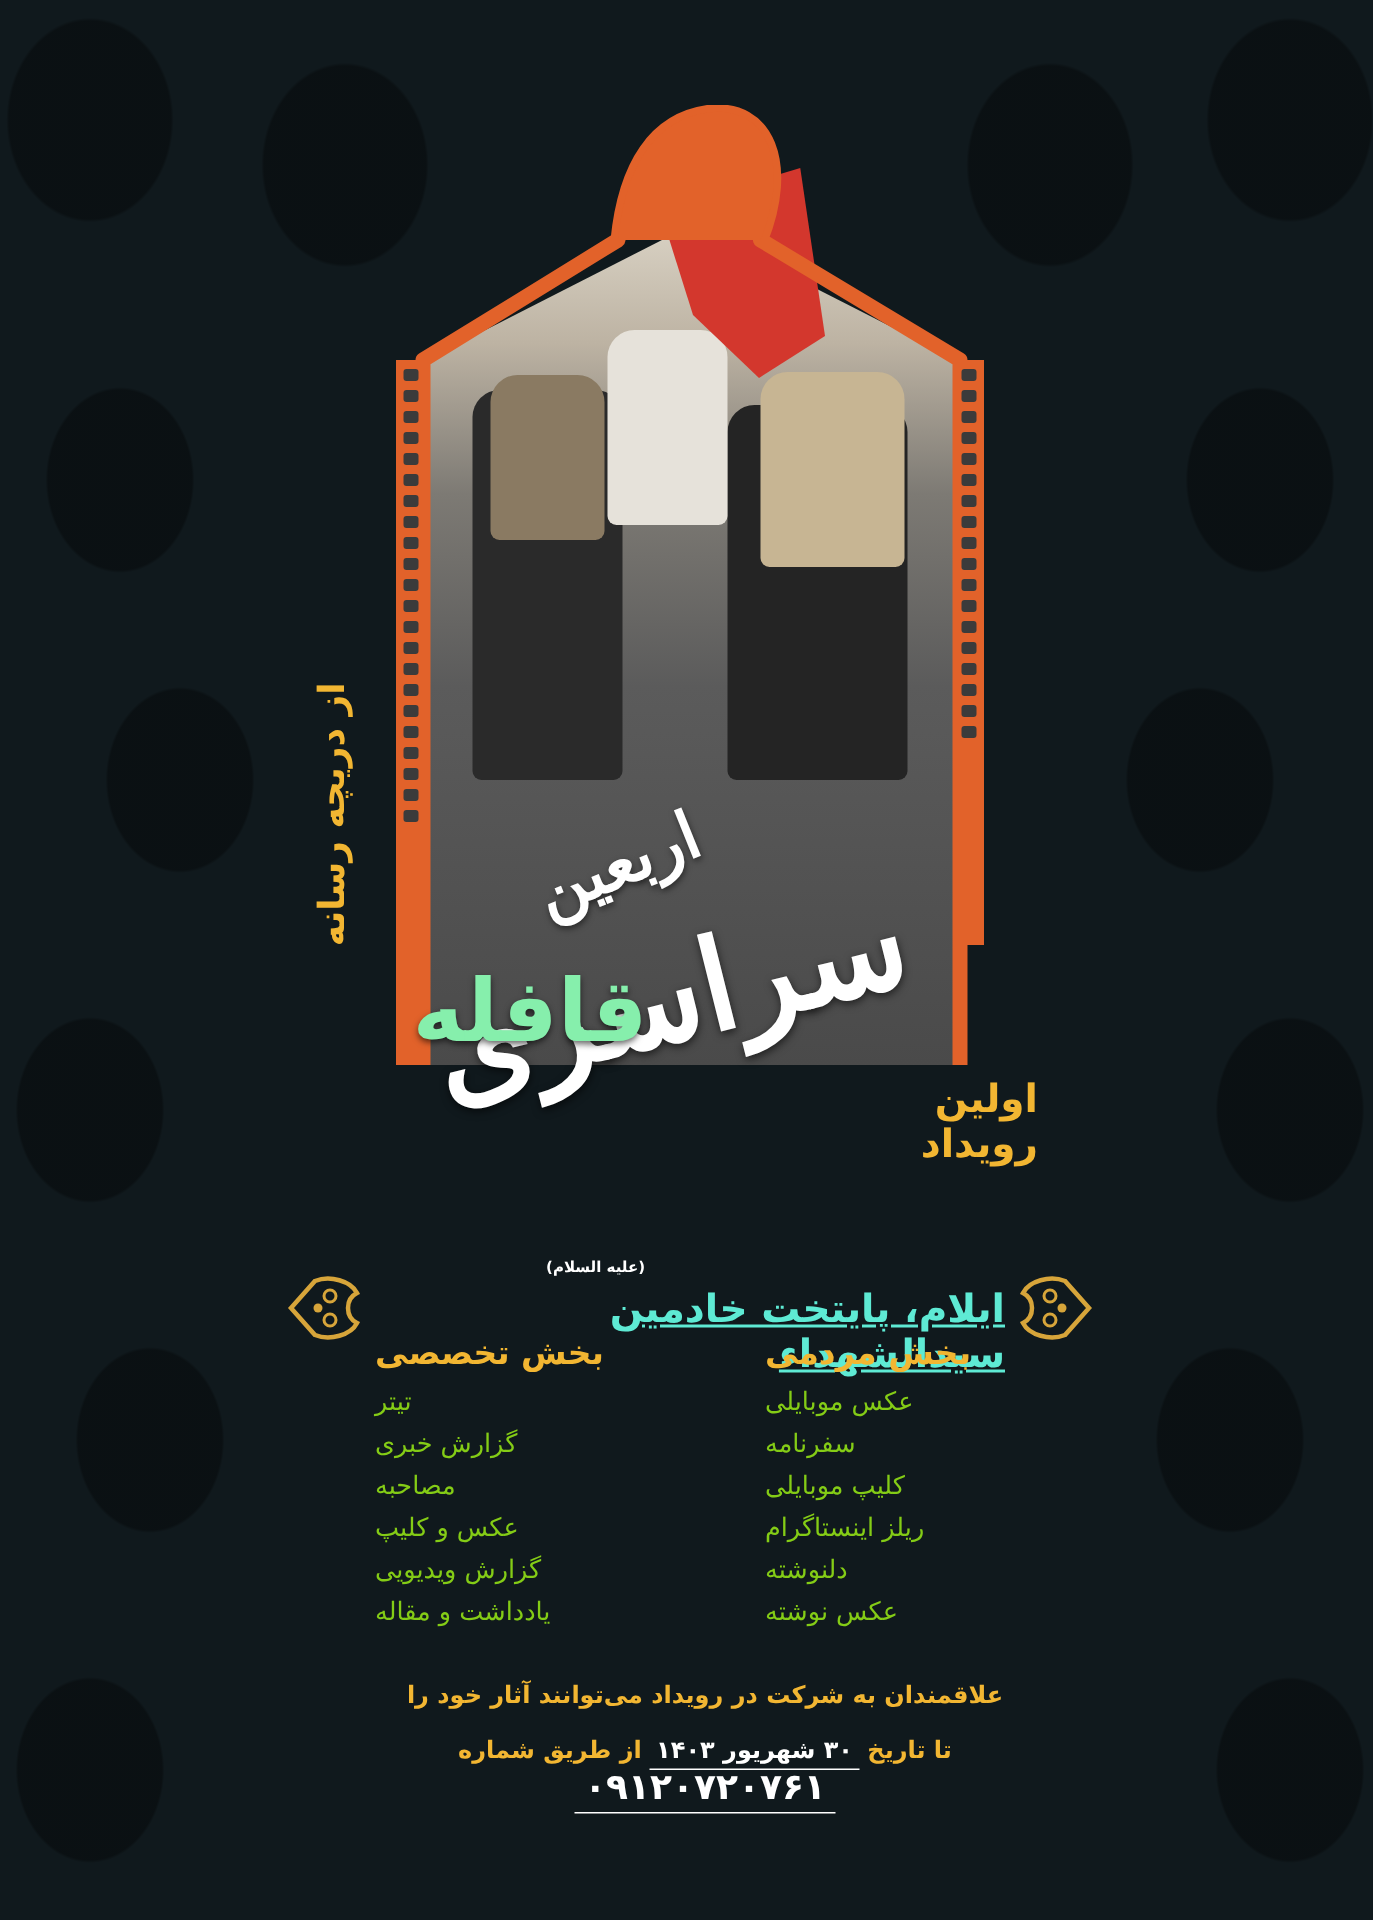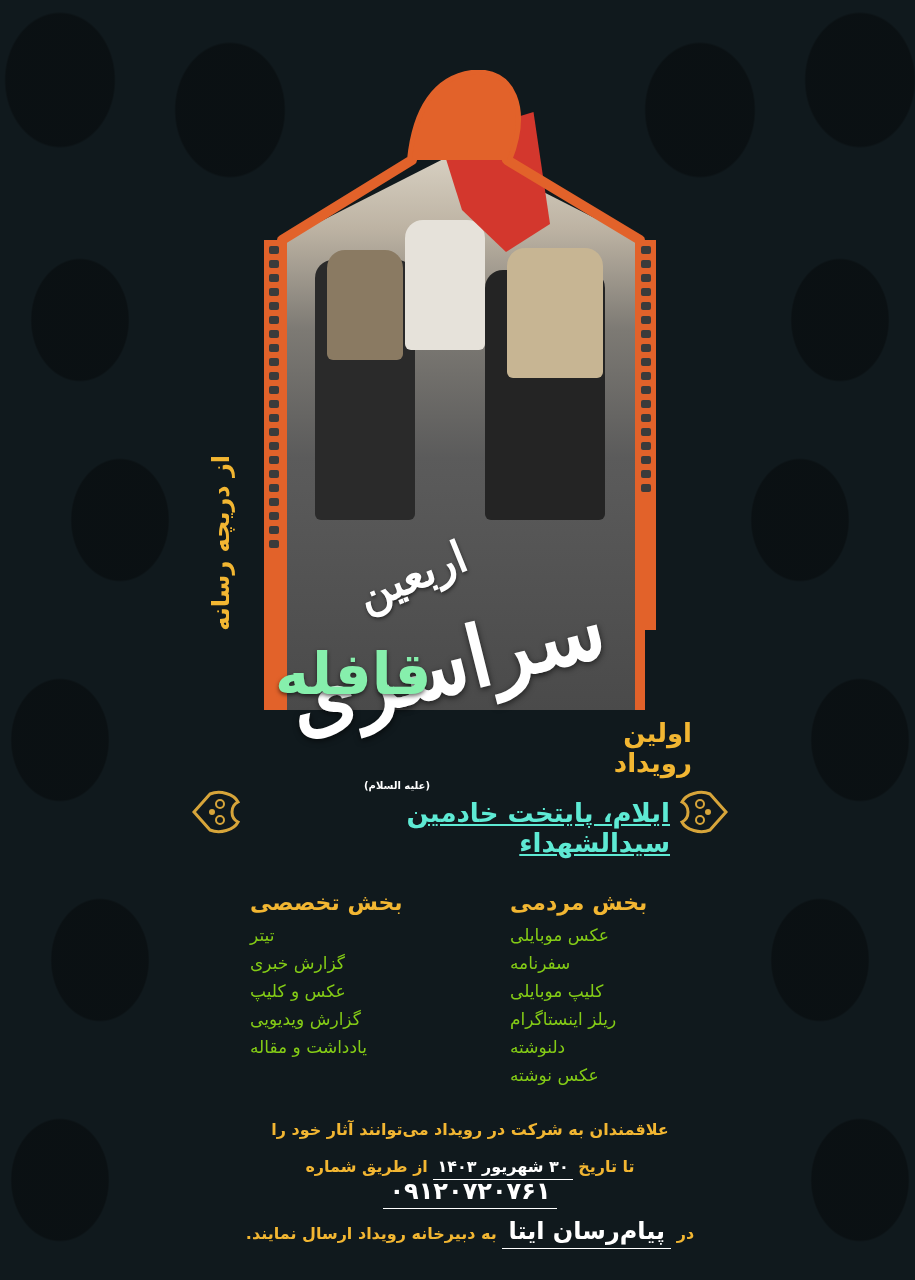--- a/index.html
+++ b/index.html
@@ -76,21 +76,21 @@
   .title-qafeleh {
     position: absolute; left: 30px; top: 110px;
     color: #86efac; font-size: 58px; font-weight: bold; direction: rtl;
     text-shadow: 0 2px 4px rgba(0,0,0,0.6);
   }
   .first-event {
     position: absolute; left: 582px; top: 718px; width: 110px; text-align: right;
     color: #f2b632; font-weight: bold; font-size: 26px; line-height: 30px; direction: rtl;
   }
   .subtitle-row {
-    position: absolute; left: 190px; top: 784px; width: 540px; height: 56px;
+    position: absolute; left: 190px; top: 844px; width: 540px; height: 56px;
   }
   .ornament {
     position: absolute; top: 4px; width: 52px; height: 48px;
   }
   .subtitle {
     position: absolute; left: 60px; right: 60px; top: 14px; text-align: right;
     color: #5eead4; font-weight: bold; font-size: 26px; direction: rtl; text-decoration: underline;
   }
   .subtitle-honorific {
     position: absolute; right: 300px; top: -4px;
@@ -211,20 +211,21 @@
     <circle cx="22" cy="32" r="4" fill="none" stroke="#d7a53a" stroke-width="2"></circle>
     <circle cx="30" cy="24" r="3" fill="#d7a53a"></circle>
   </svg>
 </div>
 
 <div class="columns">
   <div class="col">
     <h3>بخش تخصصی</h3>
     <div class="item">تیتر</div>
     <div class="item">گزارش خبری</div>
+    <div class="item">مصاحبه</div>
     <div class="item">عکس و کلیپ</div>
     <div class="item">گزارش ویدیویی</div>
     <div class="item">یادداشت و مقاله</div>
   </div>
   <div class="col">
     <h3>بخش مردمی</h3>
     <div class="item">عکس موبایلی</div>
     <div class="item">سفرنامه</div>
     <div class="item">کلیپ موبایلی</div>
     <div class="item">ریلز اینستاگرام</div>
@@ -234,18 +235,13 @@
 </div>
 
 <div class="cta">
   <div class="line">علاقمندان به شرکت در رویداد می‌توانند آثار خود را</div>
   <div class="line">
     <span>تا تاریخ</span>
     <span class="hl">۳۰ شهریور ۱۴۰۳</span>
     <span>از طریق شماره</span>
     <span class="hl-big">۰۹۱۲۰۷۲۰۷۶۱</span>
   </div>
-  <div class="line">
-    <span>در</span>
-    <span class="hl-big">پیام‌رسان ایتا</span>
-    <span>به دبیرخانه رویداد ارسال نمایند.</span>
-  </div>
 </div>
 
 </body></html>

